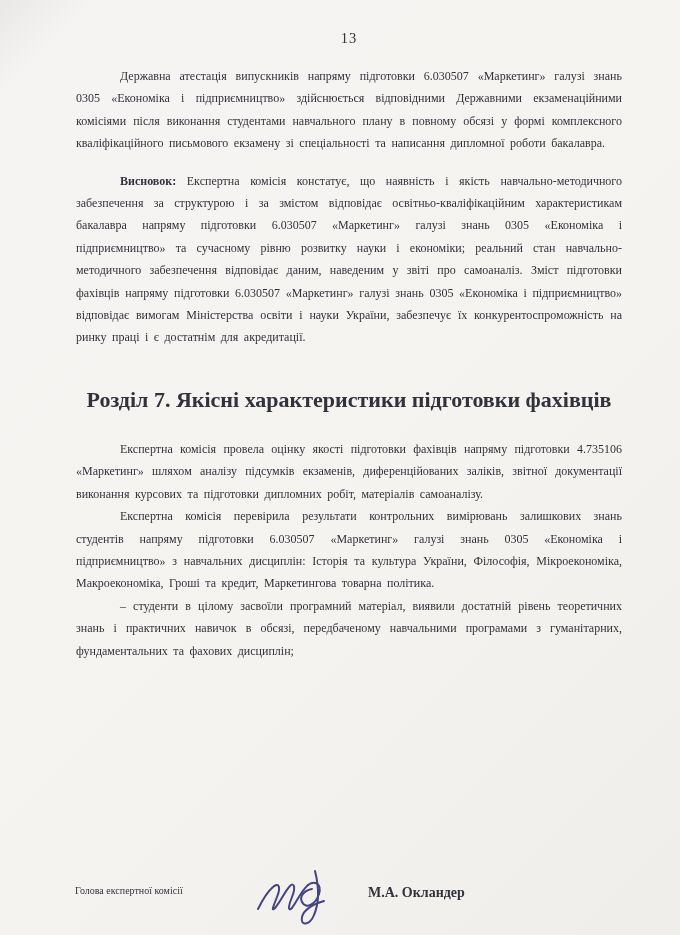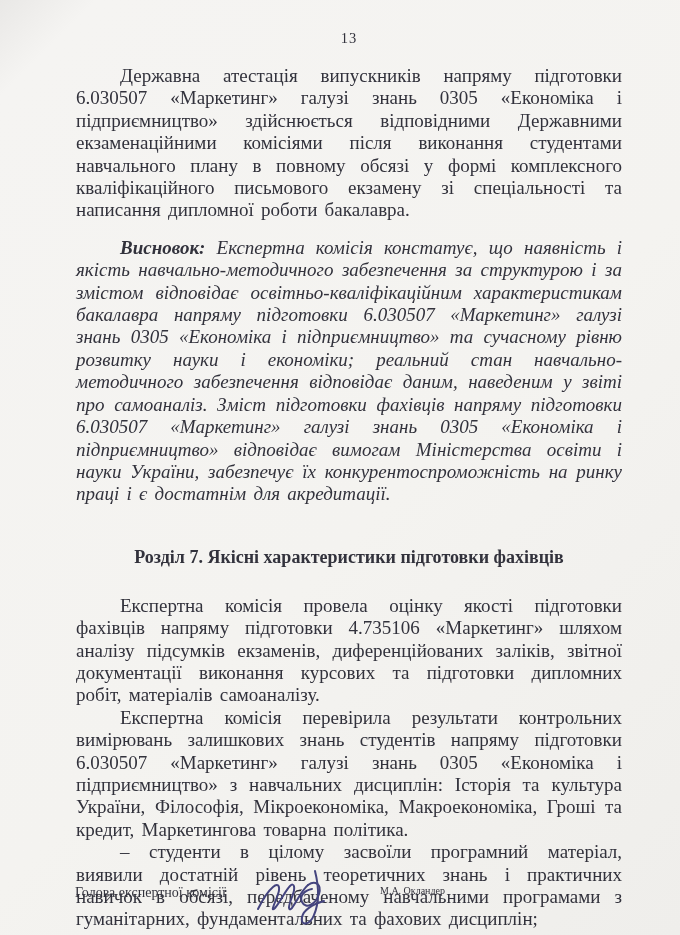--- a/index.html
+++ b/index.html
@@ -23,65 +23,65 @@
     padding: 30px 58px 8px 76px;
   }
   .page-number {
     text-align: center;
     font-size: 14.5px;
     margin: 0 0 18px 0;
     letter-spacing: 1px;
   }
   p.para {
     margin: 0;
-    font-size: 19px;
+    font-size: 12px;
     line-height: 22.4px;
     text-align: justify;
     text-indent: 44px;
     word-spacing: 2.5px;
   }
   p.gap-before {
     margin-top: 15px;
   }
   .conclusion {
-    font-style: italic;
   }
   .conclusion .lead {
     font-weight: bold;
   }
   h2.section-heading {
-    font-size: 18px;
+    font-size: 22px;
     line-height: 22px;
     text-align: center;
     font-weight: bold;
     margin: 40px 0 27px 0;
   }
   .bullets p.para {
     text-indent: 44px;
   }
   .signature-row {
     position: absolute;
     left: 0;
     top: 865px;
     width: 680px;
     height: 70px;
   }
   .signature-role {
     position: absolute;
     left: 75px;
     top: 20px;
-    font-size: 14px;
+    font-size: 10px;
     white-space: nowrap;
   }
   .signature-name {
     position: absolute;
-    left: 380px;
+    left: 368px;
     top: 20px;
-    font-size: 10px;
+    font-size: 14px;
     white-space: nowrap;
+    font-weight: bold;
   }
   .signature-mark {
     position: absolute;
     left: 248px;
     top: -8px;
     width: 100px;
     height: 78px;
   }
 </style>
 </head>

